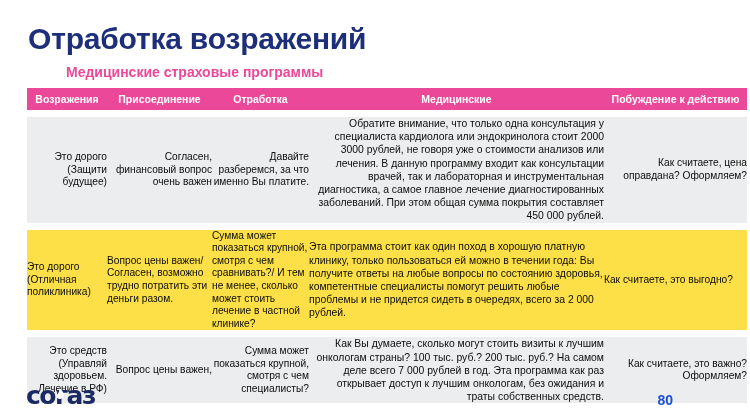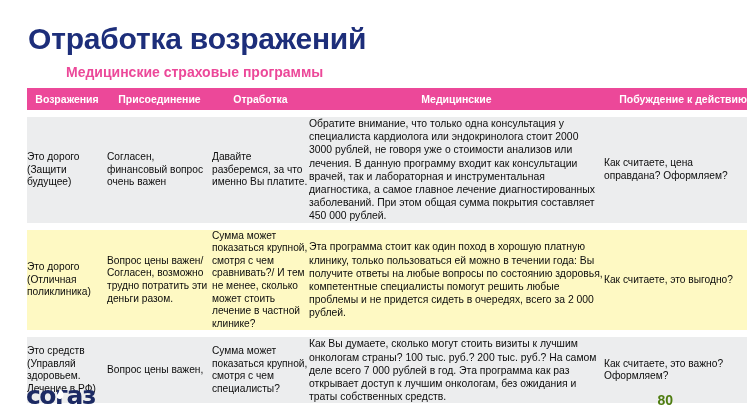--- a/index.html
+++ b/index.html
@@ -63,24 +63,24 @@
     color: #ffffff;
     font-size: 10.5px;
     font-weight: bold;
     text-align: center;
     height: 22px;
     line-height: 12px;
     border-right: 2px solid #ffffff;
     box-sizing: border-box;
     padding: 2px 3px;
   }
-  .hdr-cell:last-child { border-right: 0; text-align: right; }
-
-  .row-light td { background: #ecedee; }
-  .row-dark  td { background: #fef9c3; }
+  .hdr-cell:last-child { border-right: 0; }
+
+  .row-light td { background: #ecedee; text-align: right; }
+  .row-dark  td { background: #fde047; }
 
   .cell {
     font-size: 10.2px;
     line-height: 12.6px;
     color: #0c0c0c;
     padding: 5px 7px;
     border-right: 2px solid #ffffff;
     box-sizing: border-box;
     vertical-align: middle;
   }
@@ -103,21 +103,21 @@
     top: 383px;
     height: 26px;
     width: 110px;
   }
   .page-num {
     position: absolute;
     right: 17px;
     top: 392px;
     font-size: 14px;
     font-weight: bold;
-    color: #4d7c0f;
+    color: #1d4ed8;
   }
 </style>
 </head>
 <body>
 
 <div class="slide">
 
   <div class="title">Отработка возражений</div>
   <div class="subtitle">Медицинские страховые программы</div>
 

